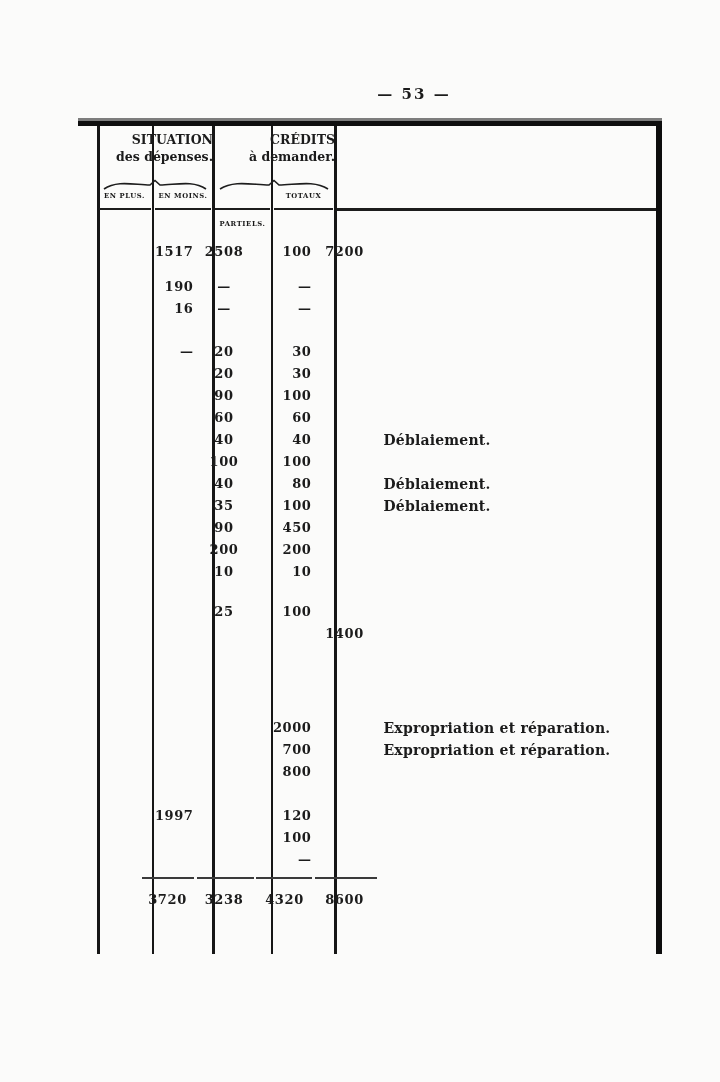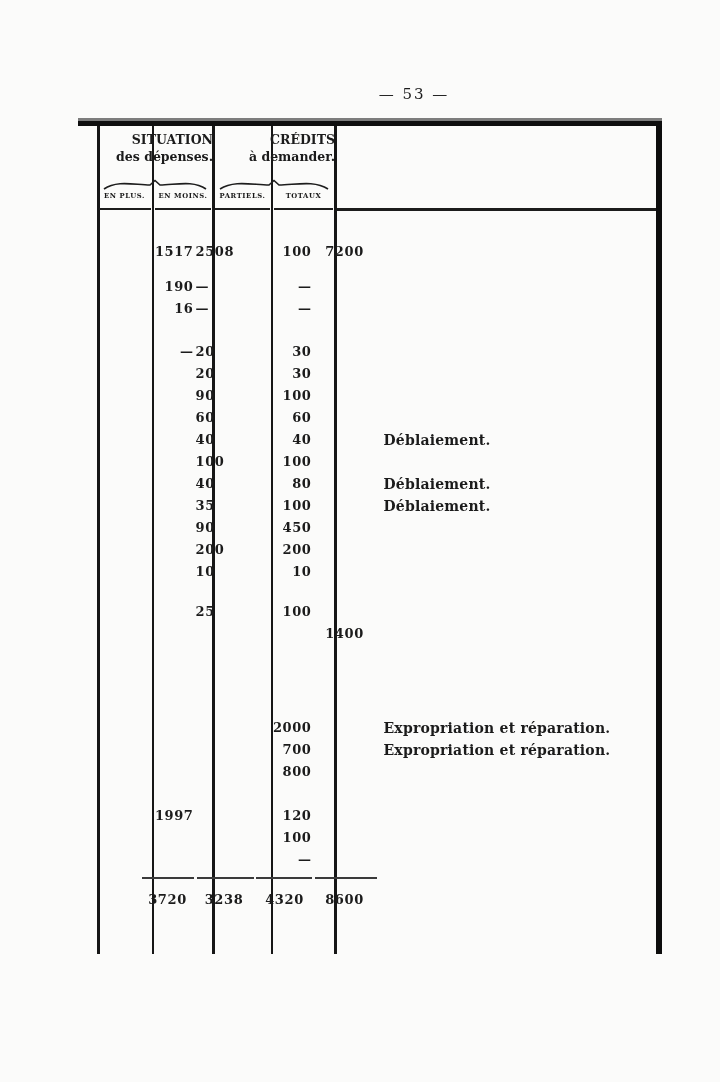--- a/index.html
+++ b/index.html
@@ -4,21 +4,21 @@
 <style>
   html,body{margin:0;padding:0;}
   body{
     width:720px;height:1082px;position:relative;
     background:#fbfbfa;color:#1b1b1b;
     font-family:"DejaVu Serif","Liberation Serif",serif;
     overflow:hidden;
   }
   .page-number{
     position:absolute;left:354px;top:85px;width:120px;
-    text-align:center;font-size:15px;font-weight:normal;letter-spacing:2px;
+    text-align:center;font-size:15px;font-weight:bold;letter-spacing:2px;
   }
   .scan-table{position:absolute;left:78px;top:118px;width:584px;height:836px;}
   .rule-gray{position:absolute;left:0;top:0;width:584px;height:2.5px;background:#7d7d7d;}
   .rule-black{position:absolute;left:0;top:2.5px;width:584px;height:5px;background:#0f0f0f;}
   .vline{position:absolute;top:8px;height:828px;background:#161616;}
   .v-left{left:19px;width:2.5px;}
   .v-c12{left:74px;width:1.5px;}
   .v-c23{left:134px;width:3px;}
   .v-c34{left:193px;width:1.5px;}
   .v-c45{left:256px;width:3px;}
@@ -30,33 +30,33 @@
     position:absolute;left:257px;top:47px;width:321px;text-align:center;
     font-size:11px;font-weight:bold;letter-spacing:2.5px;
   }
   .brace{position:absolute;top:59px;height:14px;}
   .sub-label{
     position:absolute;top:72px;height:12px;line-height:12px;text-align:center;
     font-size:6.8px;font-weight:bold;letter-spacing:0.6px;color:#181818;
   }
   .sl1{left:19px;width:55px;}
   .sl2{left:76px;width:58px;}
-  .sl3{left:136px;width:57px;}
+  .sl3{left:136px;width:57px;margin-top:28px;}
   .sl4{left:195px;width:61px;}
   .under-rule{position:absolute;top:90px;height:2px;background:#1c1c1c;}
   .ur1{left:21px;width:52px;}
   .ur2{left:77px;width:56px;}
   .ur3{left:137px;width:55px;}
   .ur4{left:196px;width:59px;}
   .ur5{left:259px;width:319px;height:2.5px;}
   #table-body{position:absolute;left:21.5px;top:97px;width:557px;margin-left:42px;}
   .row{position:relative;height:22px;line-height:22px;font-size:13px;font-weight:bold;}
   .cell{position:absolute;top:0;height:22px;letter-spacing:0.6px;white-space:nowrap;}
   .c1{left:0;width:52px;text-align:right;padding-right:8px;}
-  .c2{left:54px;width:57px;text-align:left;padding-right:8px;}
+  .c2{left:54px;width:57px;text-align:center;padding-right:8px;}
   .c3{left:116px;width:54px;text-align:right;padding-right:8px;}
   .c4{left:172px;width:62px;text-align:center;}
   .c5{left:236px;width:318px;text-align:left;padding-left:6px;font-size:14px;letter-spacing:0.2px;}
   .spacer{position:relative;}
   .rule-row{position:relative;height:3px;}
   .rule-seg{position:absolute;top:0;height:2px;background:#3a3a3a;}
   .rs1{left:0;width:52px;}
   .rs2{left:55px;width:57px;}
   .rs3{left:114px;width:56px;}
   .rs4{left:173px;width:62px;}

